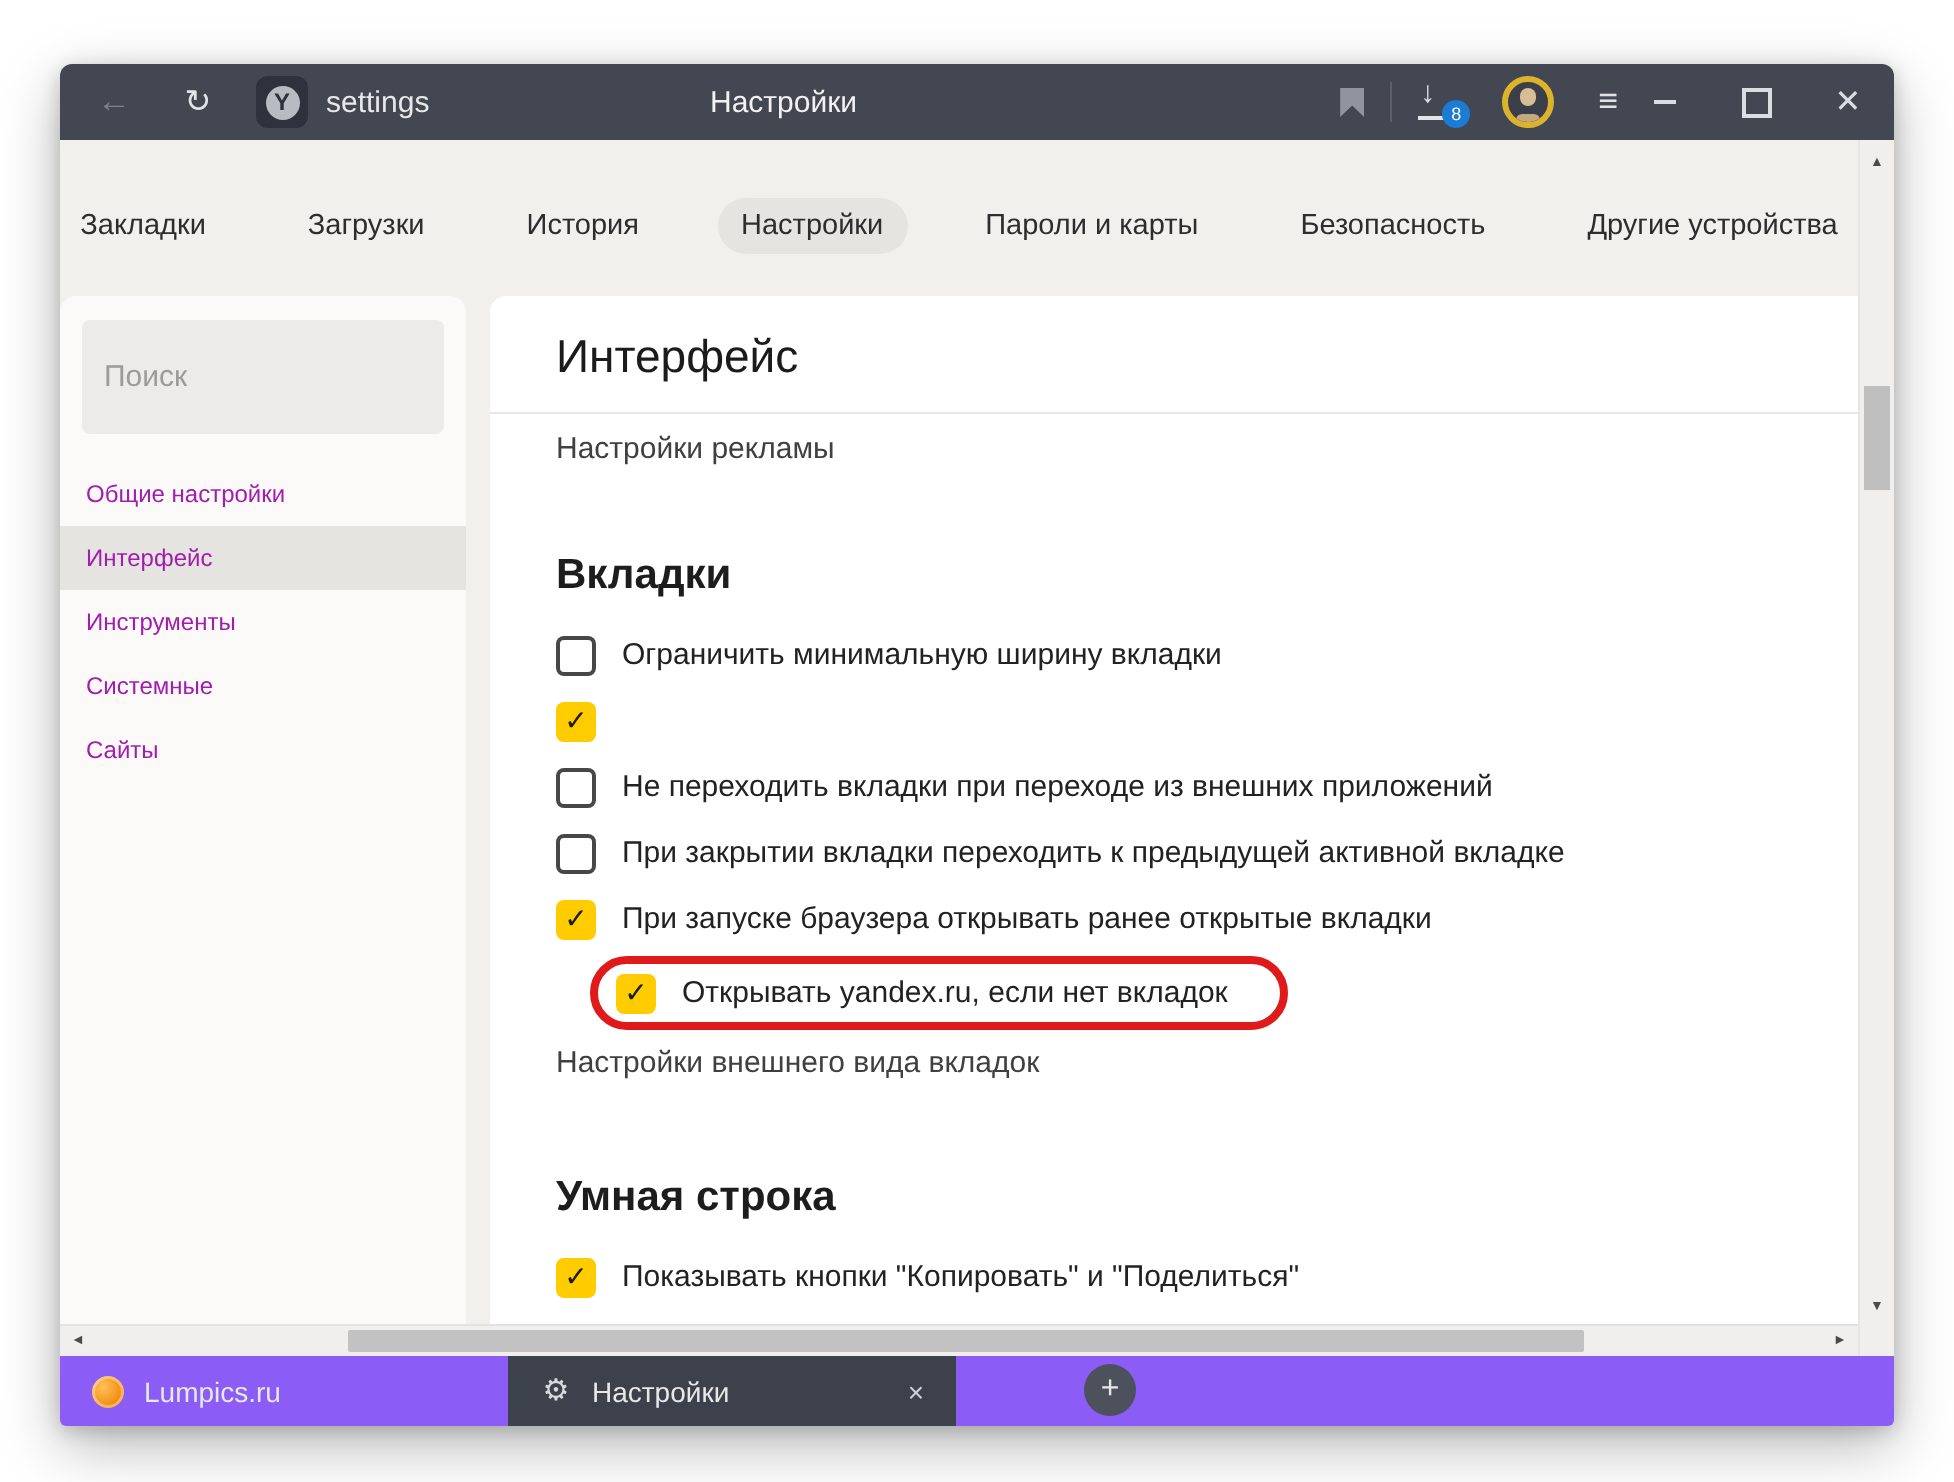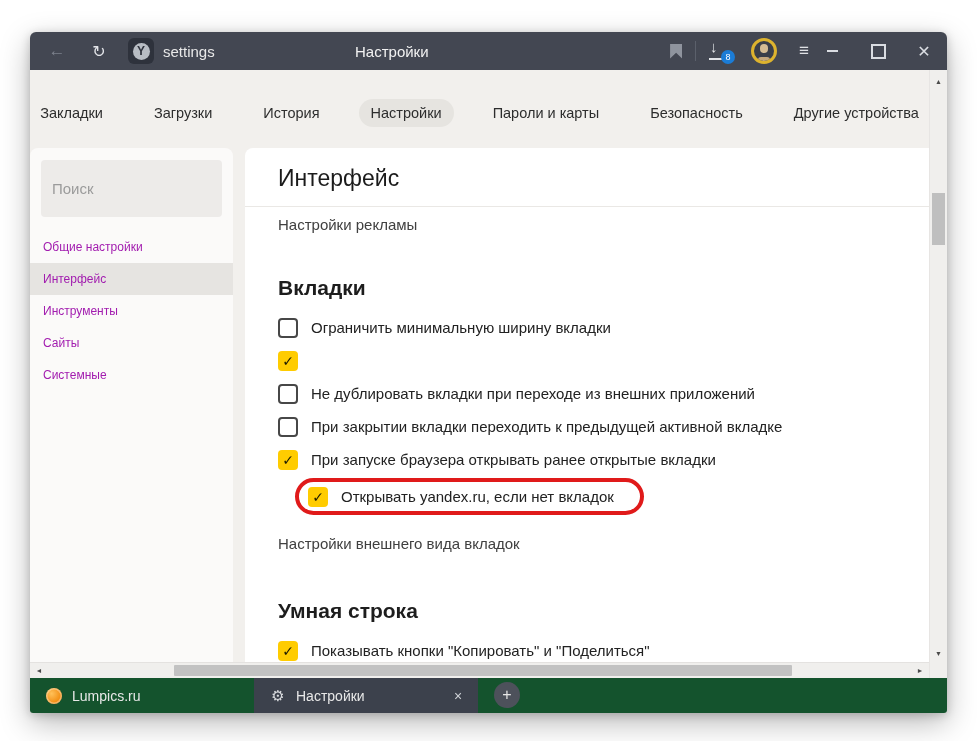--- a/index.html
+++ b/index.html
@@ -94,35 +94,35 @@
   .cb{
     width:20px;height:20px;border-radius:4px;flex:0 0 20px;background:#fff;
     box-shadow:inset 0 0 0 2px #474747;display:flex;align-items:center;justify-content:center;cursor:pointer;
   }
   .cb.checked{background:#ffcc00;box-shadow:none;color:#1c1c00;font-size:14px;font-weight:bold;}
   .cb-label{font-size:15px;color:#222222;white-space:nowrap;}
   .cb-row.highlighted::before{
     content:"";position:absolute;left:-13px;right:-30px;top:-8px;bottom:-8px;
     border:4px solid #e01a1a;border-radius:20px;pointer-events:none;
   }
-  .footer-link{margin-top:14px;}
+  .footer-link{margin-top:2px;}
   
   .hscroll{height:15px;flex:0 0 15px;background:#f0efed;position:relative;border-top:1px solid #e4e2e0;}
   .hs-arrow{position:absolute;top:0;height:15px;width:14px;display:flex;align-items:center;justify-content:center;font-size:7px;color:#4a4a4a;}
   .hs-left{left:2px;}
   .hs-right{right:2px;}
   .hs-thumb{position:absolute;top:2px;left:144px;width:618px;height:11px;background:#c2c2c2;border-radius:1px;}
   
   .vscroll{width:17px;flex:0 0 17px;background:#f0efed;position:relative;border-left:1px solid #e7e5e3;}
   .vs-arrow{position:absolute;left:0;width:17px;height:14px;display:flex;align-items:center;justify-content:center;font-size:7px;color:#4a4a4a;}
   .vs-up{top:4px;}
   .vs-down{bottom:18px;}
   .vs-thumb{position:absolute;left:2px;top:123px;width:13px;height:52px;background:#bfbfbf;}
   
-  .bottom-bar{height:35px;flex:0 0 35px;background:#14532d;display:flex;align-items:stretch;}
+  .bottom-bar{height:35px;flex:0 0 35px;background:#8b5cf6;display:flex;align-items:stretch;gap:48px;}
   .btab{width:198px;display:flex;align-items:center;padding:0 10px 0 16px;color:#e8e8e8;font-size:14px;gap:10px;cursor:default;}
   .btab.active{background:#3c414c;}
   .btab .blabel{flex:1;white-space:nowrap;overflow:hidden;}
   .btab-close{width:20px;height:20px;display:flex;align-items:center;justify-content:center;color:#cfd2d7;font-size:14px;cursor:pointer;}
   .fav-lumpics{
     width:16px;height:16px;border-radius:50%;flex:0 0 16px;
     background:radial-gradient(circle at 35% 35%, #ffc159, #f28d12 65%, #d97807);
     box-shadow:inset 0 0 0 1.5px rgba(255,255,255,.35);
   }
   .fav-gear{font-size:15px;color:#d8dade;flex:0 0 16px;text-align:center;line-height:16px;width:16px;height:16px;}
@@ -181,22 +181,22 @@
           </div>
       </div>
 
       <div class="body-row">
         <div class="sidebar">
           <div class="search-box">Поиск</div>
           <div>
               <div class="side-item">Общие настройки</div>
               <div class="side-item selected">Интерфейс</div>
               <div class="side-item">Инструменты</div>
+              <div class="side-item">Системные</div>
               <div class="side-item">Сайты</div>
-              <div class="side-item">Системные</div>
             </div>
         </div>
 
         <div class="card">
           <div class="card-header">
             <h1>Интерфейс</h1>
           </div>
           <div class="content">
             <span class="link top-link">Настройки рекламы</span>
 
@@ -204,21 +204,21 @@
             <div class="rows">
                 <div class="cb-row">
                   <span class="cb"></span>
                   <span class="cb-label">Ограничить минимальную ширину вкладки</span>
                 </div>
                 <div class="cb-row">
                   <span class="cb checked">✓</span>
                 </div>
                 <div class="cb-row">
                   <span class="cb"></span>
-                  <span class="cb-label">Не дублировать вкладки при переходе из внешних приложений</span>
+                  <span class="cb-label">Не переходить вкладки при переходе из внешних приложений</span>
                 </div>
                 <div class="cb-row">
                   <span class="cb"></span>
                   <span class="cb-label">При закрытии вкладки переходить к предыдущей активной вкладке</span>
                 </div>
                 <div class="cb-row">
                   <span class="cb checked">✓</span>
                   <span class="cb-label">При запуске браузера открывать ранее открытые вкладки</span>
                 </div>
                 <div class="cb-row nested highlighted">

